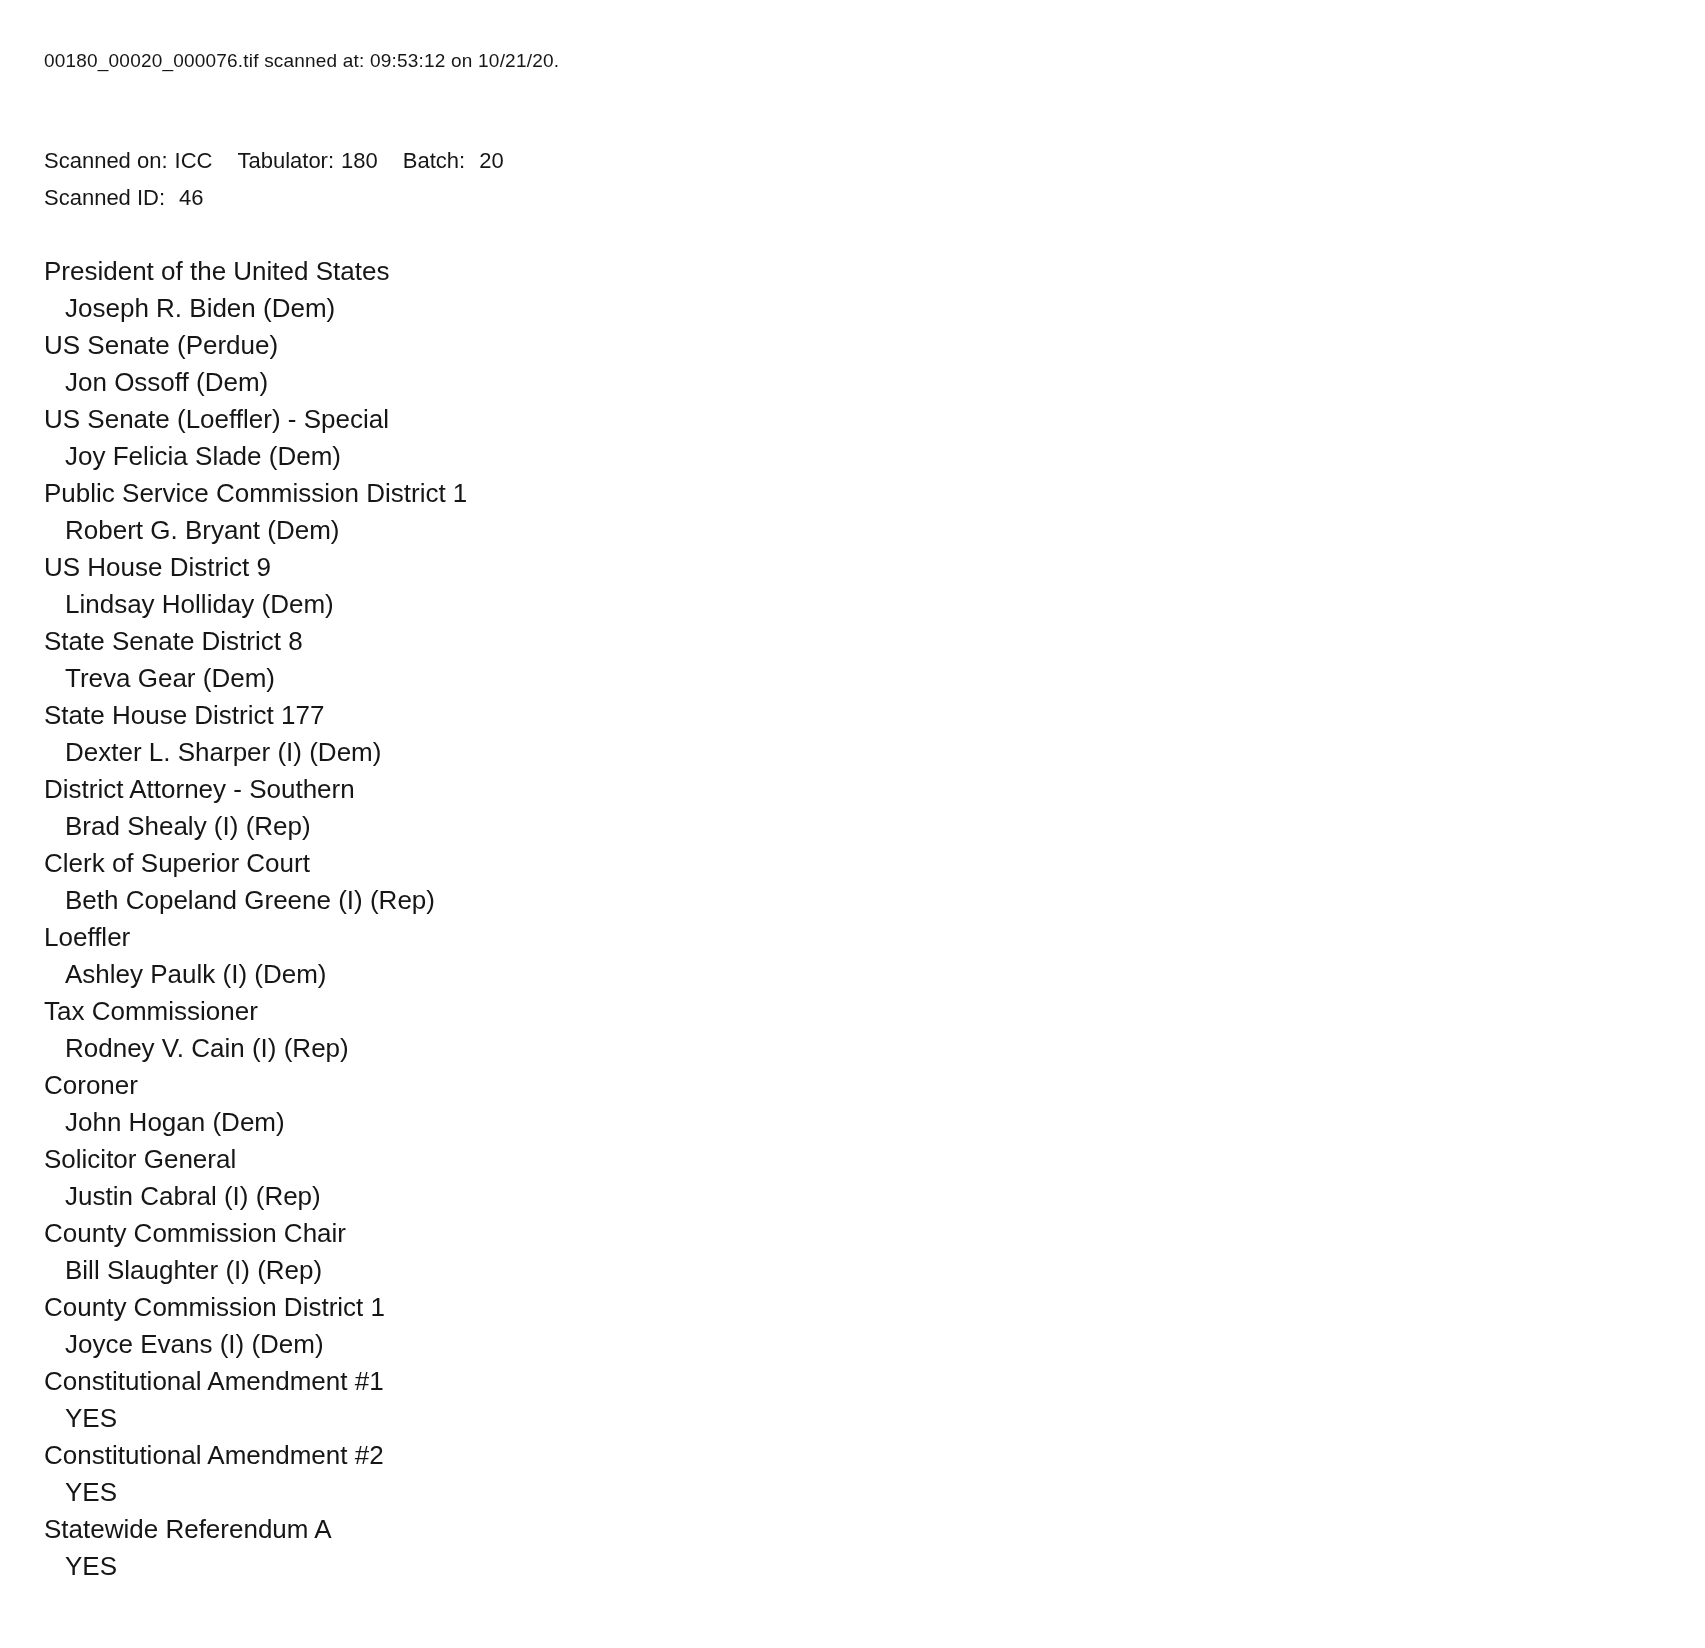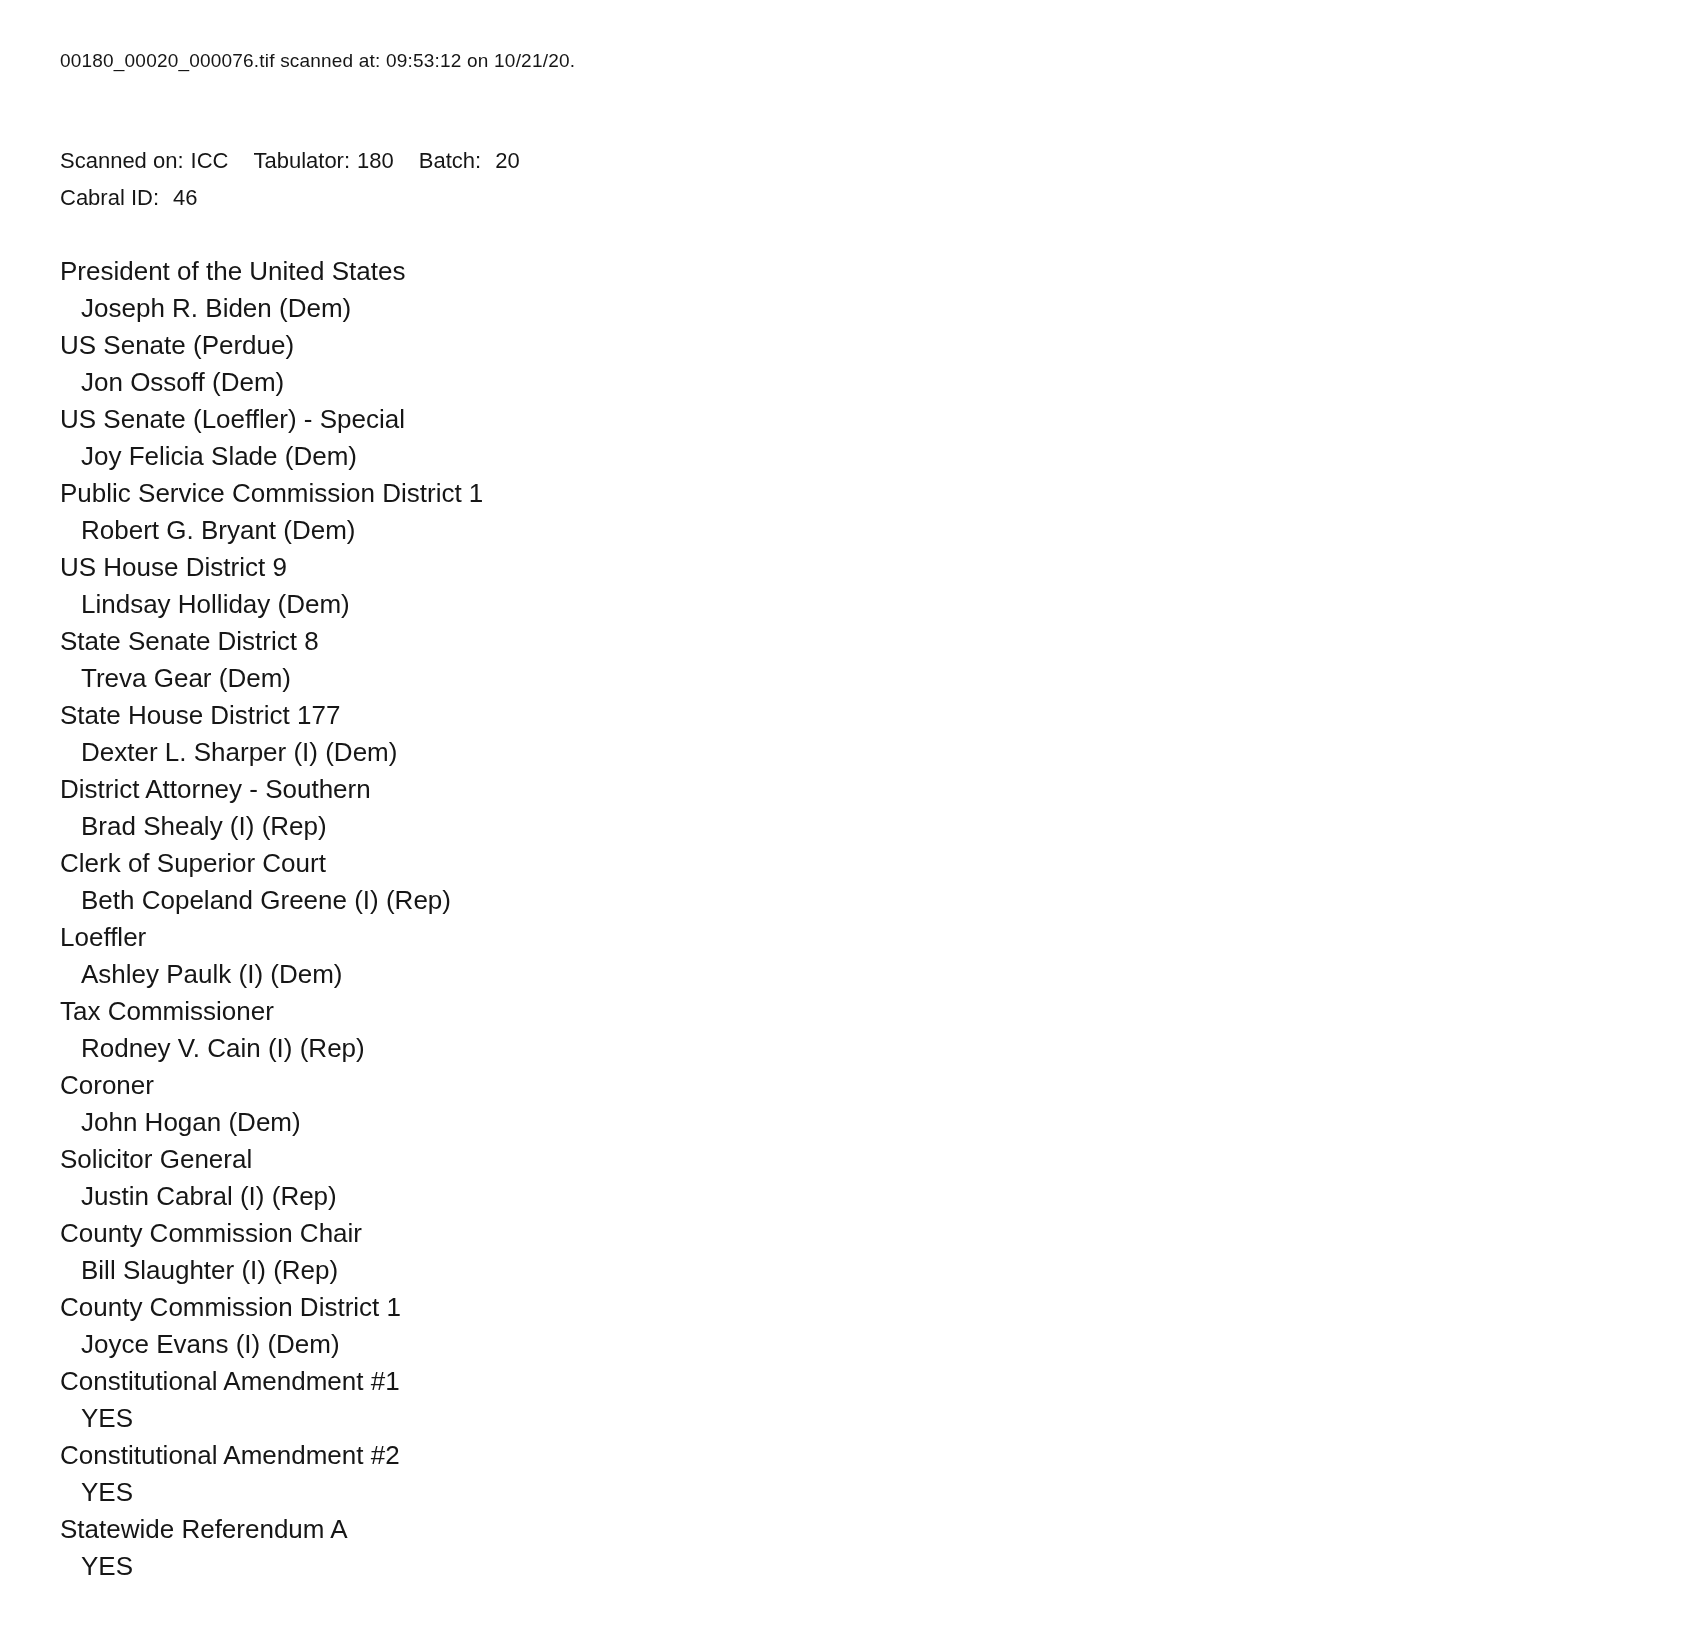--- a/index.html
+++ b/index.html
@@ -8,21 +8,21 @@
     height: 1648px;
     background: #ffffff;
     font-family: "Liberation Sans", sans-serif;
     color: #161616;
     overflow: hidden;
   }
   .page {
     width: 1520px;
     height: 1648px;
     background: #ffffff;
-    padding: 48px 40px 0 60px;
+    padding: 48px 40px 0 44px;
   }
   .scan-line {
     font-size: 19px;
     line-height: 26px;
     letter-spacing: 0.2px;
     white-space: nowrap;
   }
   .scan-info-row {
     margin-top: 36px;
     font-size: 22px;
@@ -56,21 +56,21 @@
 
 <div class="page">
 
   <div class="scan-line">00180_00020_000076.tif scanned at: 09:53:12 on 10/21/20.</div>
 
   <div class="scan-info-row">
     <span class="seg">Scanned on:</span><span class="seg val">ICC</span><span class="seg seg-gap">Tabulator:</span><span class="seg val">180</span><span class="seg seg-gap">Batch:</span><span class="seg val-wide">20</span>
   </div>
 
   <div class="ballot-id-row">
-    <span class="seg">Cabral ID:</span><span class="seg val-wide">46</span>
+    <span class="seg">Scanned ID:</span><span class="seg val-wide">46</span>
   </div>
 
   <div class="contest-list">
   <div class="contest-block">
     <div class="contest-title">President of the United States</div>
     <div class="contest-selection">Joseph R. Biden (Dem)</div>
   </div>
 
   <div class="contest-block">
     <div class="contest-title">US Senate (Perdue)</div>

